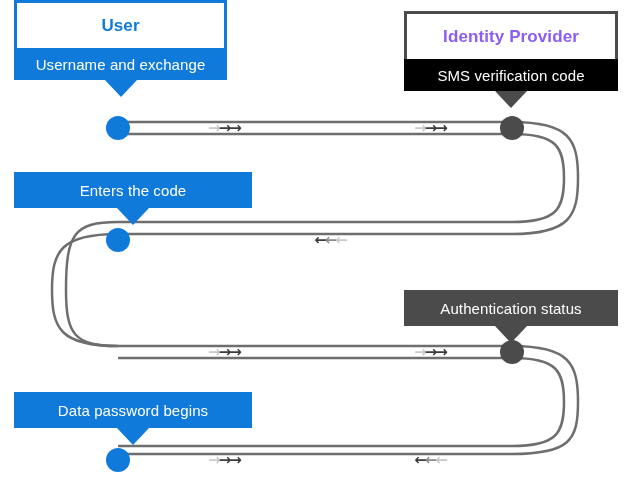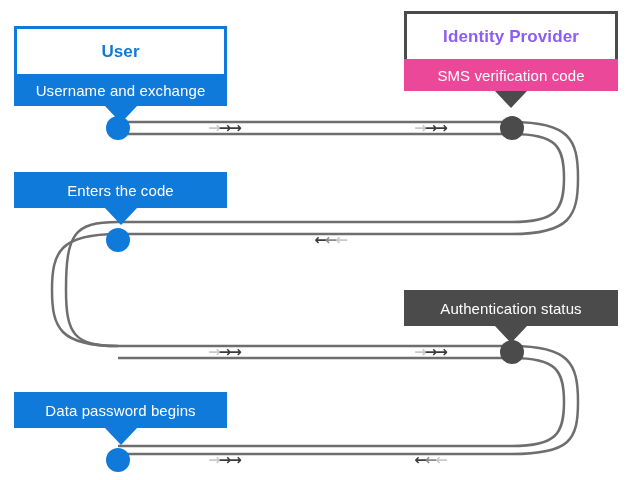--- a/index.html
+++ b/index.html
@@ -50,21 +50,21 @@
   }
   .callout .tail {
     position: absolute;
     width: 0;
     height: 0;
     left: 50%;
   }
   
   .callout.blue-full {
     left: 14px;
-    top: 26px;
+    top: 0;
     width: 213px;
   }
   .callout.blue-full .title-bar {
     height: 48px;
     background: #ffffff;
     border: 3px solid #0f7ada;
     border-bottom: none;
     color: #0f7ada;
     font-size: 17px;
   }
@@ -89,34 +89,34 @@
   .callout.dark-full .title-bar {
     height: 48px;
     background: #ffffff;
     border: 3px solid #4b4b4b;
     border-bottom: none;
     color: #8b5cf6;
     font-size: 17px;
   }
   .callout.dark-full .label-bar {
     height: 32px;
-    background: #ec4899;
+    background: #000000;
     font-size: 15px;
   }
   .callout.dark-full .tail {
     top: 80px;
     margin-left: -16px;
     border-left: 16px solid transparent;
     border-right: 16px solid transparent;
     border-top: 17px solid #4b4b4b;
   }
   
   .callout.blue-simple {
     left: 14px;
-    width: 213px;
+    width: 238px;
   }
   .callout.blue-simple .label-bar {
     height: 36px;
     background: #0f7ada;
     font-size: 15px;
   }
   .callout.blue-simple .tail {
     top: 36px;
     margin-left: -16px;
     border-left: 16px solid transparent;

